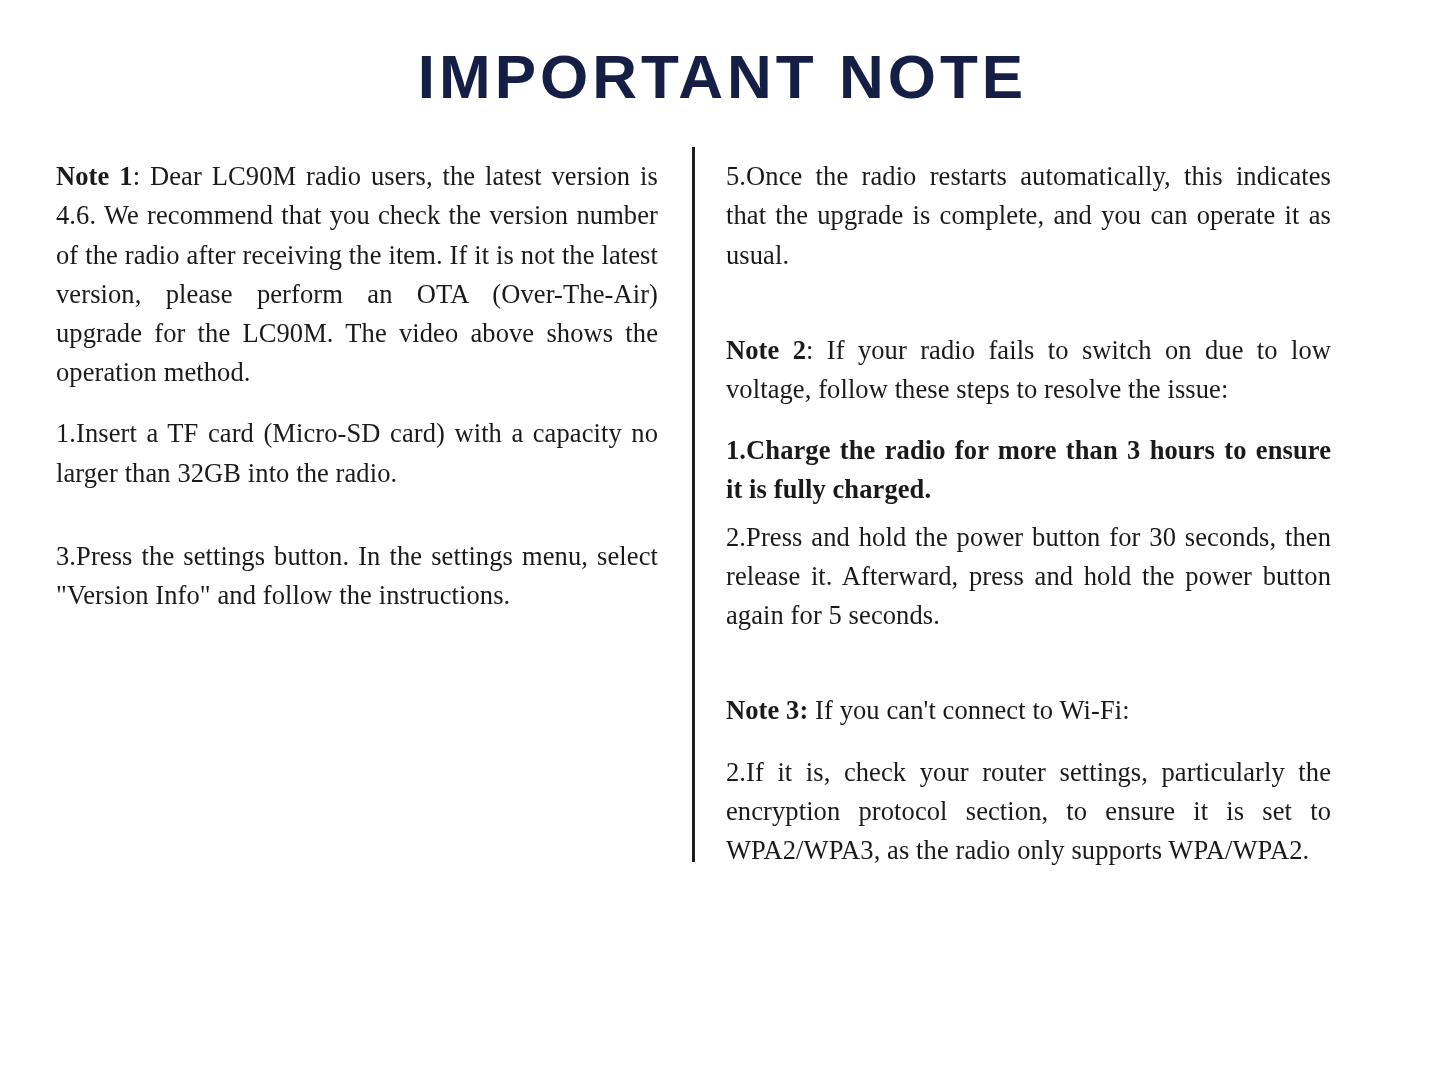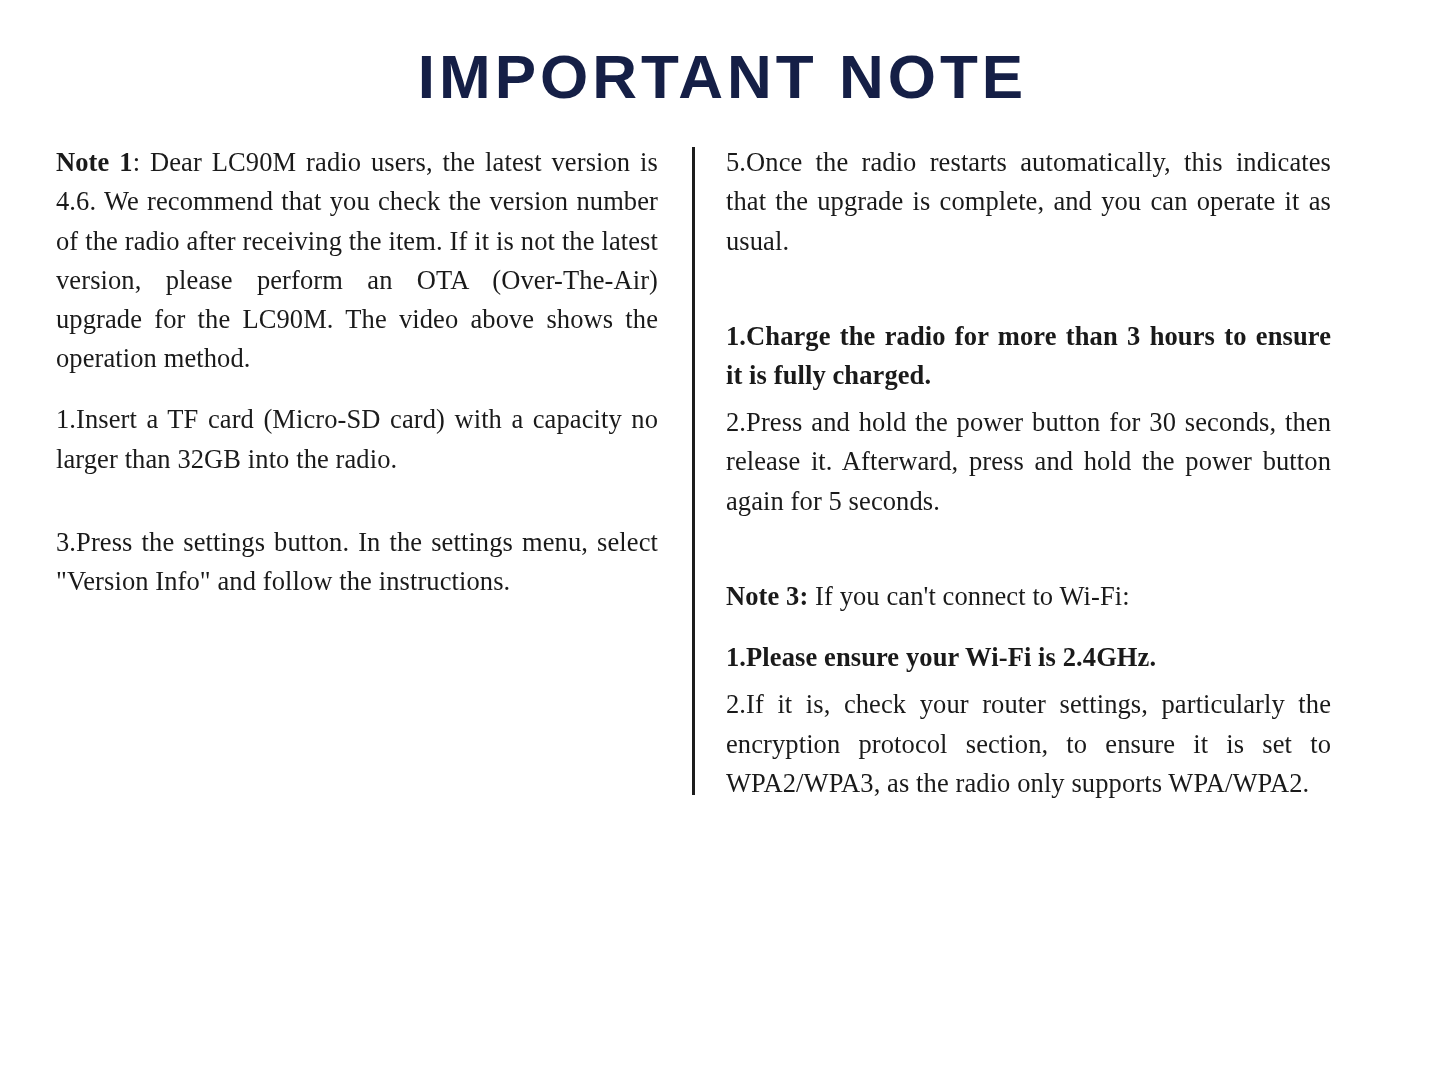--- a/index.html
+++ b/index.html
@@ -32,20 +32,21 @@
     line-height: 1.05;
   }
   .columns {
     display: flex;
     align-items: stretch;
     gap: 0;
   }
   .col {
     width: 636px;
     box-sizing: border-box;
+    margin-top: 14px;
   }
   .col-left {
     padding-right: 34px;
   }
   .col-right {
     padding-left: 31px;
   }
   .divider {
     width: 3px;
     background: #1d1d1d;
@@ -97,27 +98,27 @@
 
 
     </div>
 
     <div class="divider"></div>
 
     <div class="col col-right">
 
       <p class="gap-xl">5.Once the radio restarts automatically, this indicates that the upgrade is complete, and you can operate it as usual.</p>
 
+      <p><b class="b">Note 2</b><span>: If your radio fails to switch on due to low voltage, follow these steps to resolve the issue:</span></p>
 
       <p class="tight">1.Charge the radio for more than 3 hours to ensure it is fully charged.</p>
 
       <p class="gap-xl">2.Press and hold the power button for 30 seconds, then release it. Afterward, press and hold the power button again for 5 seconds.</p>
 
       <p><b class="b">Note 3:</b><span> If you can't connect to Wi-Fi:</span></p>
 
-      <p class="tight">1.Please ensure your Wi-Fi is 2.4GHz.</p>
 
       <p>2.If it is, check your router settings, particularly the encryption protocol section, to ensure it is set to WPA2/WPA3, as the radio only supports WPA/WPA2.</p>
 
     </div>
 
   </div>
 </div>
 
 </body></html>

